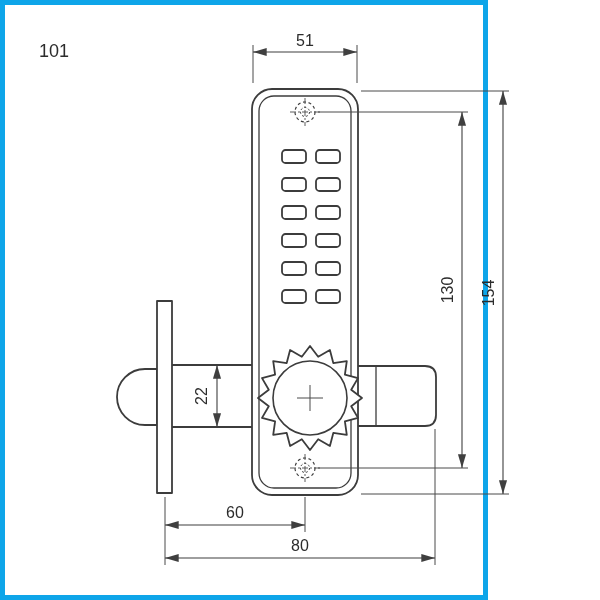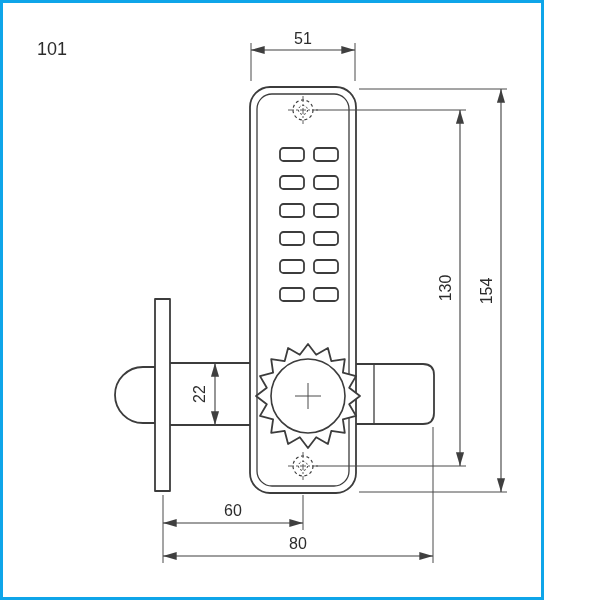--- a/index.html
+++ b/index.html
@@ -1,21 +1,21 @@
 <!DOCTYPE html>
 <html><head>
 <meta charset="utf-8">
 <style>
   html,body{margin:0;padding:0;background:#ffffff;}
   .stage{
     position:relative;
-    width:544px;height:600px;
+    width:488px;height:600px;
     box-sizing:border-box;
     background:#ffffff;
-    border:3px solid #0ea5e9;
+    border:5px solid #0ea5e9;
     font-family:"Liberation Sans", sans-serif;
   }
   svg{display:block;}
   .part{stroke:#3c3c3c;fill:#ffffff;stroke-width:1.8;stroke-linejoin:round;}
   .part-thin{stroke:#3c3c3c;fill:none;stroke-width:1.3;}
   .dashed{stroke:#3c3c3c;fill:none;stroke-width:1.2;stroke-dasharray:3 2.6;}
   .dashed-sm{stroke:#3c3c3c;fill:none;stroke-width:1;stroke-dasharray:2 2;}
   .center-line{stroke:#4a4a4a;fill:none;stroke-width:0.9;stroke-dasharray:6 2 2 2;}
   .dim{stroke:#3f3f3f;fill:none;stroke-width:1.1;}
   .ext{stroke:#4a4a4a;fill:none;stroke-width:1;}

